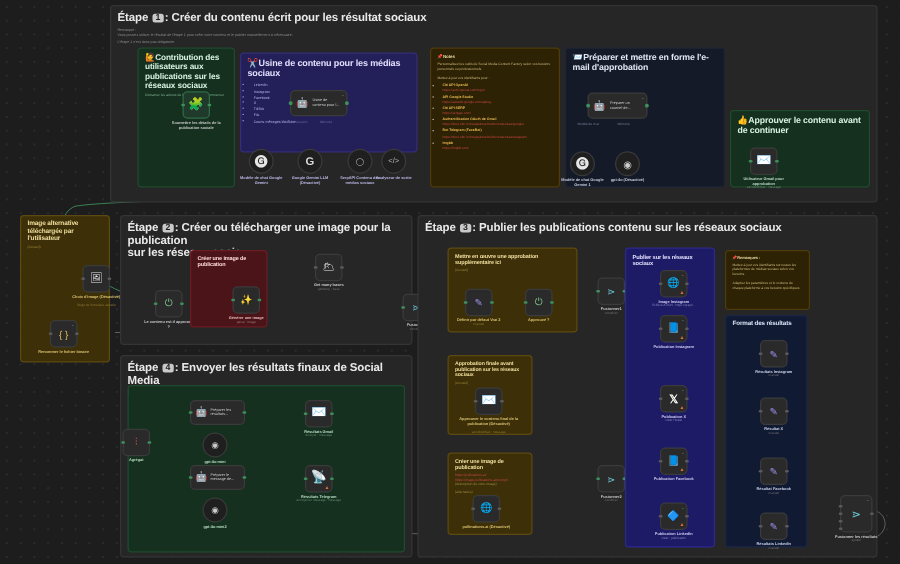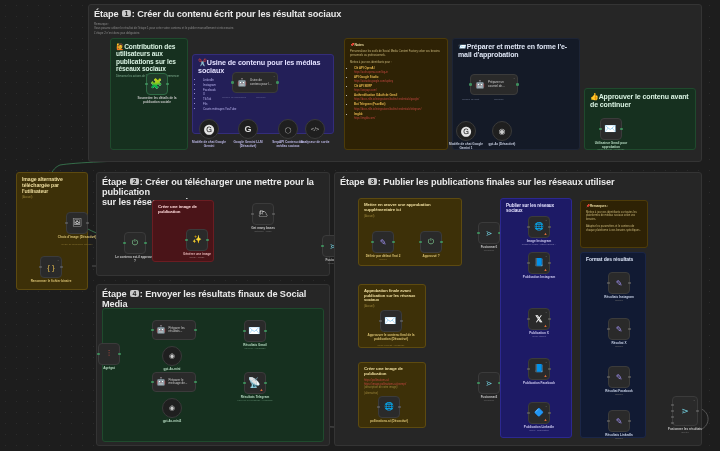--- a/index.html
+++ b/index.html
@@ -164,21 +164,21 @@
     </div>
     <div class="nsub" style="font-size:2.7px; color:#7fae90; margin-top:2px;">Démarrez les actions de l'utilisateur pour commencer</div>
   </div>
   <div class="node sq" style="left:146px; top:73px; background:#1f3a2a; border-color:#2f6b45;">
     <span class="ico">🧩</span>
     <span class="port l g"></span>
     <span class="port r g"></span>
     <span class="lbl" style="white-space:normal; width:52px;">Soumettre les détails de la publication sociale</span>
   </div>
 
-  <div class="note grp-purple" style="left:192px; top:54px; width:142px; height:80px;">
+  <div class="note grp-purple" style="left:192px; top:42px; width:142px; height:80px;">
     <div class="nt grp-t-purple" style="font-size:7.2px;">
       <span>✂️</span><span>Usine de contenu pour les médias sociaux</span>
     </div>
     <ul class="bullets" style="color:#b9b4ee; margin-top:3px;">
       <li>LinkedIn</li>
       <li>Instagram</li>
       <li>Facebook</li>
       <li>X</li>
       <li>TikTok</li>
       <li>Fils</li>
@@ -277,21 +277,21 @@
   <div class="node sq" style="left:40px; top:256px;">
     <span style="font-size:8px; color:#e0b94f;">{ }</span>
     <span class="plus">⌄</span>
     <span class="port l"></span>
     <span class="port r"></span>
     <span class="lbl" style="white-space:normal; width:46px; color:#d8c071;">Renommer le fichier binaire</span>
   </div>
 
   <div class="note step-note" style="left:96px; top:172px; width:234px; height:104px;">
     <div class="step-title">
-      <span>Étape </span><span class="step-badge">2</span><span>: Créer ou télécharger une mettre pour la publication</span>
+      <span>Étape </span><span class="step-badge">2</span><span>: Créer ou télécharger une image pour la publication</span>
       <div>sur les réseaux sociaux</div>
     </div>
   </div>
   <div class="node sq" style="left:124px; top:232px;">
     <span style="font-size:8px; color:#7ec98f;">⏻</span>
     <span class="port l g"></span>
     <span class="port r g"></span>
     <span class="lbl" style="white-space:normal; width:40px;">Le contenu est-il approuvé ?</span>
   </div>
   <div class="note grp-red" style="left:152px; top:200px; width:62px; height:62px;">
@@ -314,21 +314,21 @@
   <div class="node sq" style="left:322px; top:235px;">
     <span style="font-size:8px; color:#6fc9d8;">⋗</span>
     <span class="port l g"></span>
     <span class="port r g"></span>
     <span class="lbl">Fusionner</span>
     <span class="sub">combiner</span>
   </div>
 
   <div class="note step-note" style="left:334px; top:172px; width:368px; height:274px;">
     <div class="step-title">
-      <span>Étape </span><span class="step-badge">3</span><span>: Publier les publications finales sur les réseaux utiliser</span>
+      <span>Étape </span><span class="step-badge">3</span><span>: Publier les publications contenu sur les réseaux sociaux</span>
     </div>
   </div>
 
   <div class="note grp-olive" style="left:358px; top:198px; width:104px; height:68px;">
     <div class="nt grp-t-olive" style="font-size:4.4px;">Mettre en œuvre une approbation supplémentaire ici</div>
     <div class="tiny" style="color:#9c863c; margin-top:2px;">(Accueil)</div>
   </div>
   <div class="node sq" style="left:372px; top:231px;">
     <span style="font-size:8px; color:#9a8ce8;">✎</span>
     <span class="port l g"></span>

